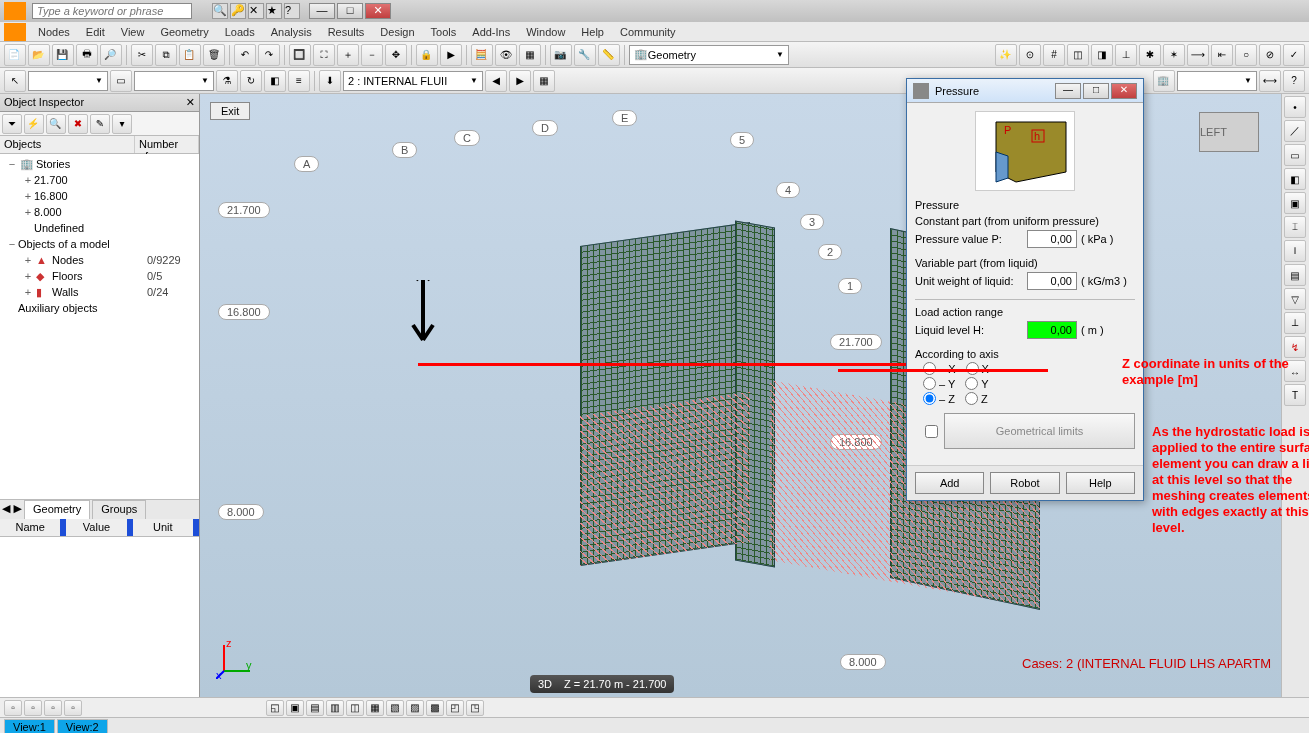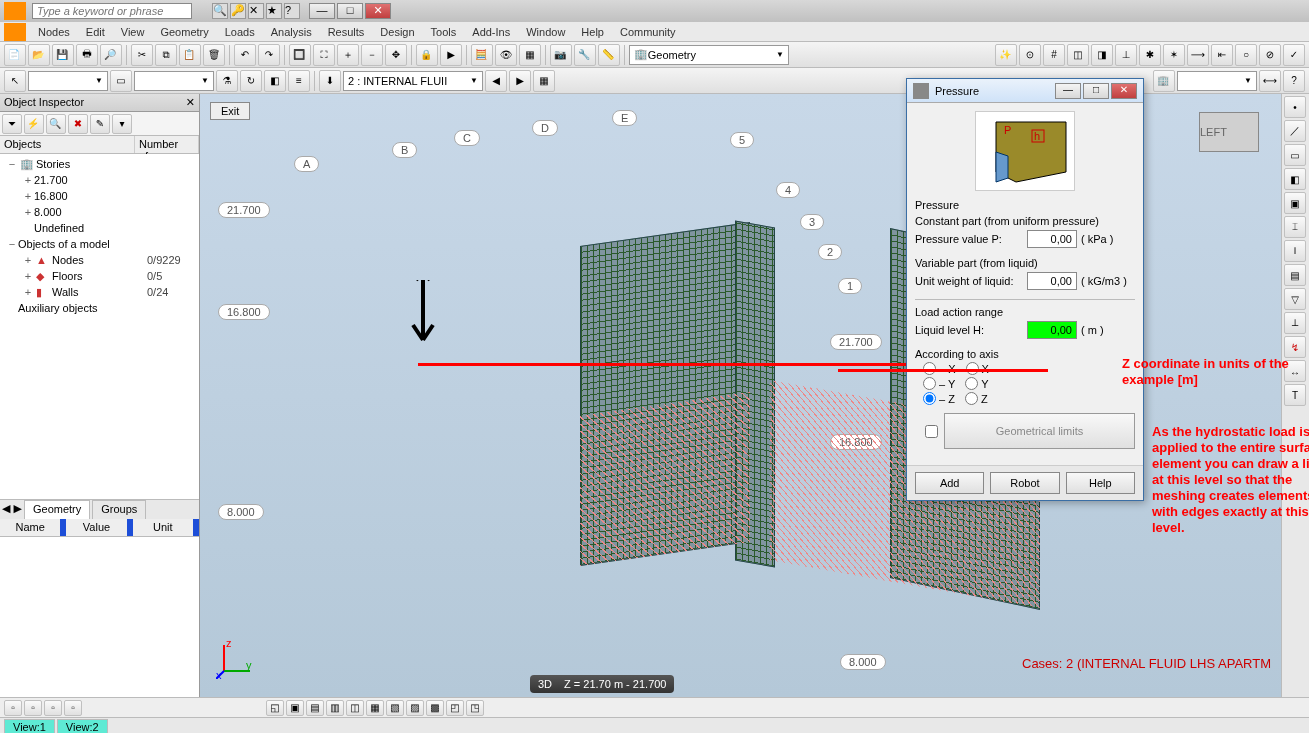--- a/index.html
+++ b/index.html
@@ -87,21 +87,21 @@
 .dlg-geom { display: flex; align-items: center; gap: 6px; margin: 8px 0; }
 .dlg-geom input[type=checkbox] { margin-left: 10px; }
 .dlg-geom button { flex: 1; height: 36px; background: linear-gradient(#f8f8f8,#e0e0e0); border: 1px solid #999; color: #888; }
 .dlg-buttons { display: flex; gap: 6px; padding: 6px 8px; border-top: 1px solid #ccc; background: #e8e8e8; }
 .dlg-buttons button { flex: 1; height: 22px; background: linear-gradient(#f8f8f8,#e0e0e0); border: 1px solid #888; }
 
 
 .btoolbar { height: 20px; background: #eee; border-top: 1px solid #bbb; display: flex; align-items: center; padding: 0 4px; gap: 2px; }
 .btoolbar .tbtn { width: 18px; height: 16px; }
 .viewtabs { height: 18px; background: #e8e8e8; border-top: 1px solid #bbb; display: flex; align-items: center; padding: 0 4px; gap: 2px; }
-.viewtabs .vtab { padding: 1px 8px; background: #5eead4; border: 1px solid #bbb; }
+.viewtabs .vtab { padding: 1px 8px; background: #0ea5e9; border: 1px solid #bbb; }
 
 .cube { position:absolute; top:12px; right:36px; width:50px; height:50px; }
 .cube .face { position:absolute; width:60px; height:40px; background:#d0d0d0; border:1px solid #888; display:flex; align-items:center; justify-content:flex-start; font-size:9px; color:#666; }
 
 
 .structure { position: absolute; left: 380px; top: 140px; width: 460px; height: 420px; }
 .wall { position: absolute; background: repeating-linear-gradient(0deg,#2a5a2a,#2a5a2a 1px,transparent 1px,transparent 6px), repeating-linear-gradient(90deg,#2a5a2a,#2a5a2a 1px,transparent 1px,transparent 6px), #8095a0; border: 1px solid #244; }
 .liquid { position: absolute; background: repeating-linear-gradient(45deg,#e88,#e88 1px,transparent 1px,transparent 5px); }
 </style>
 </head>

